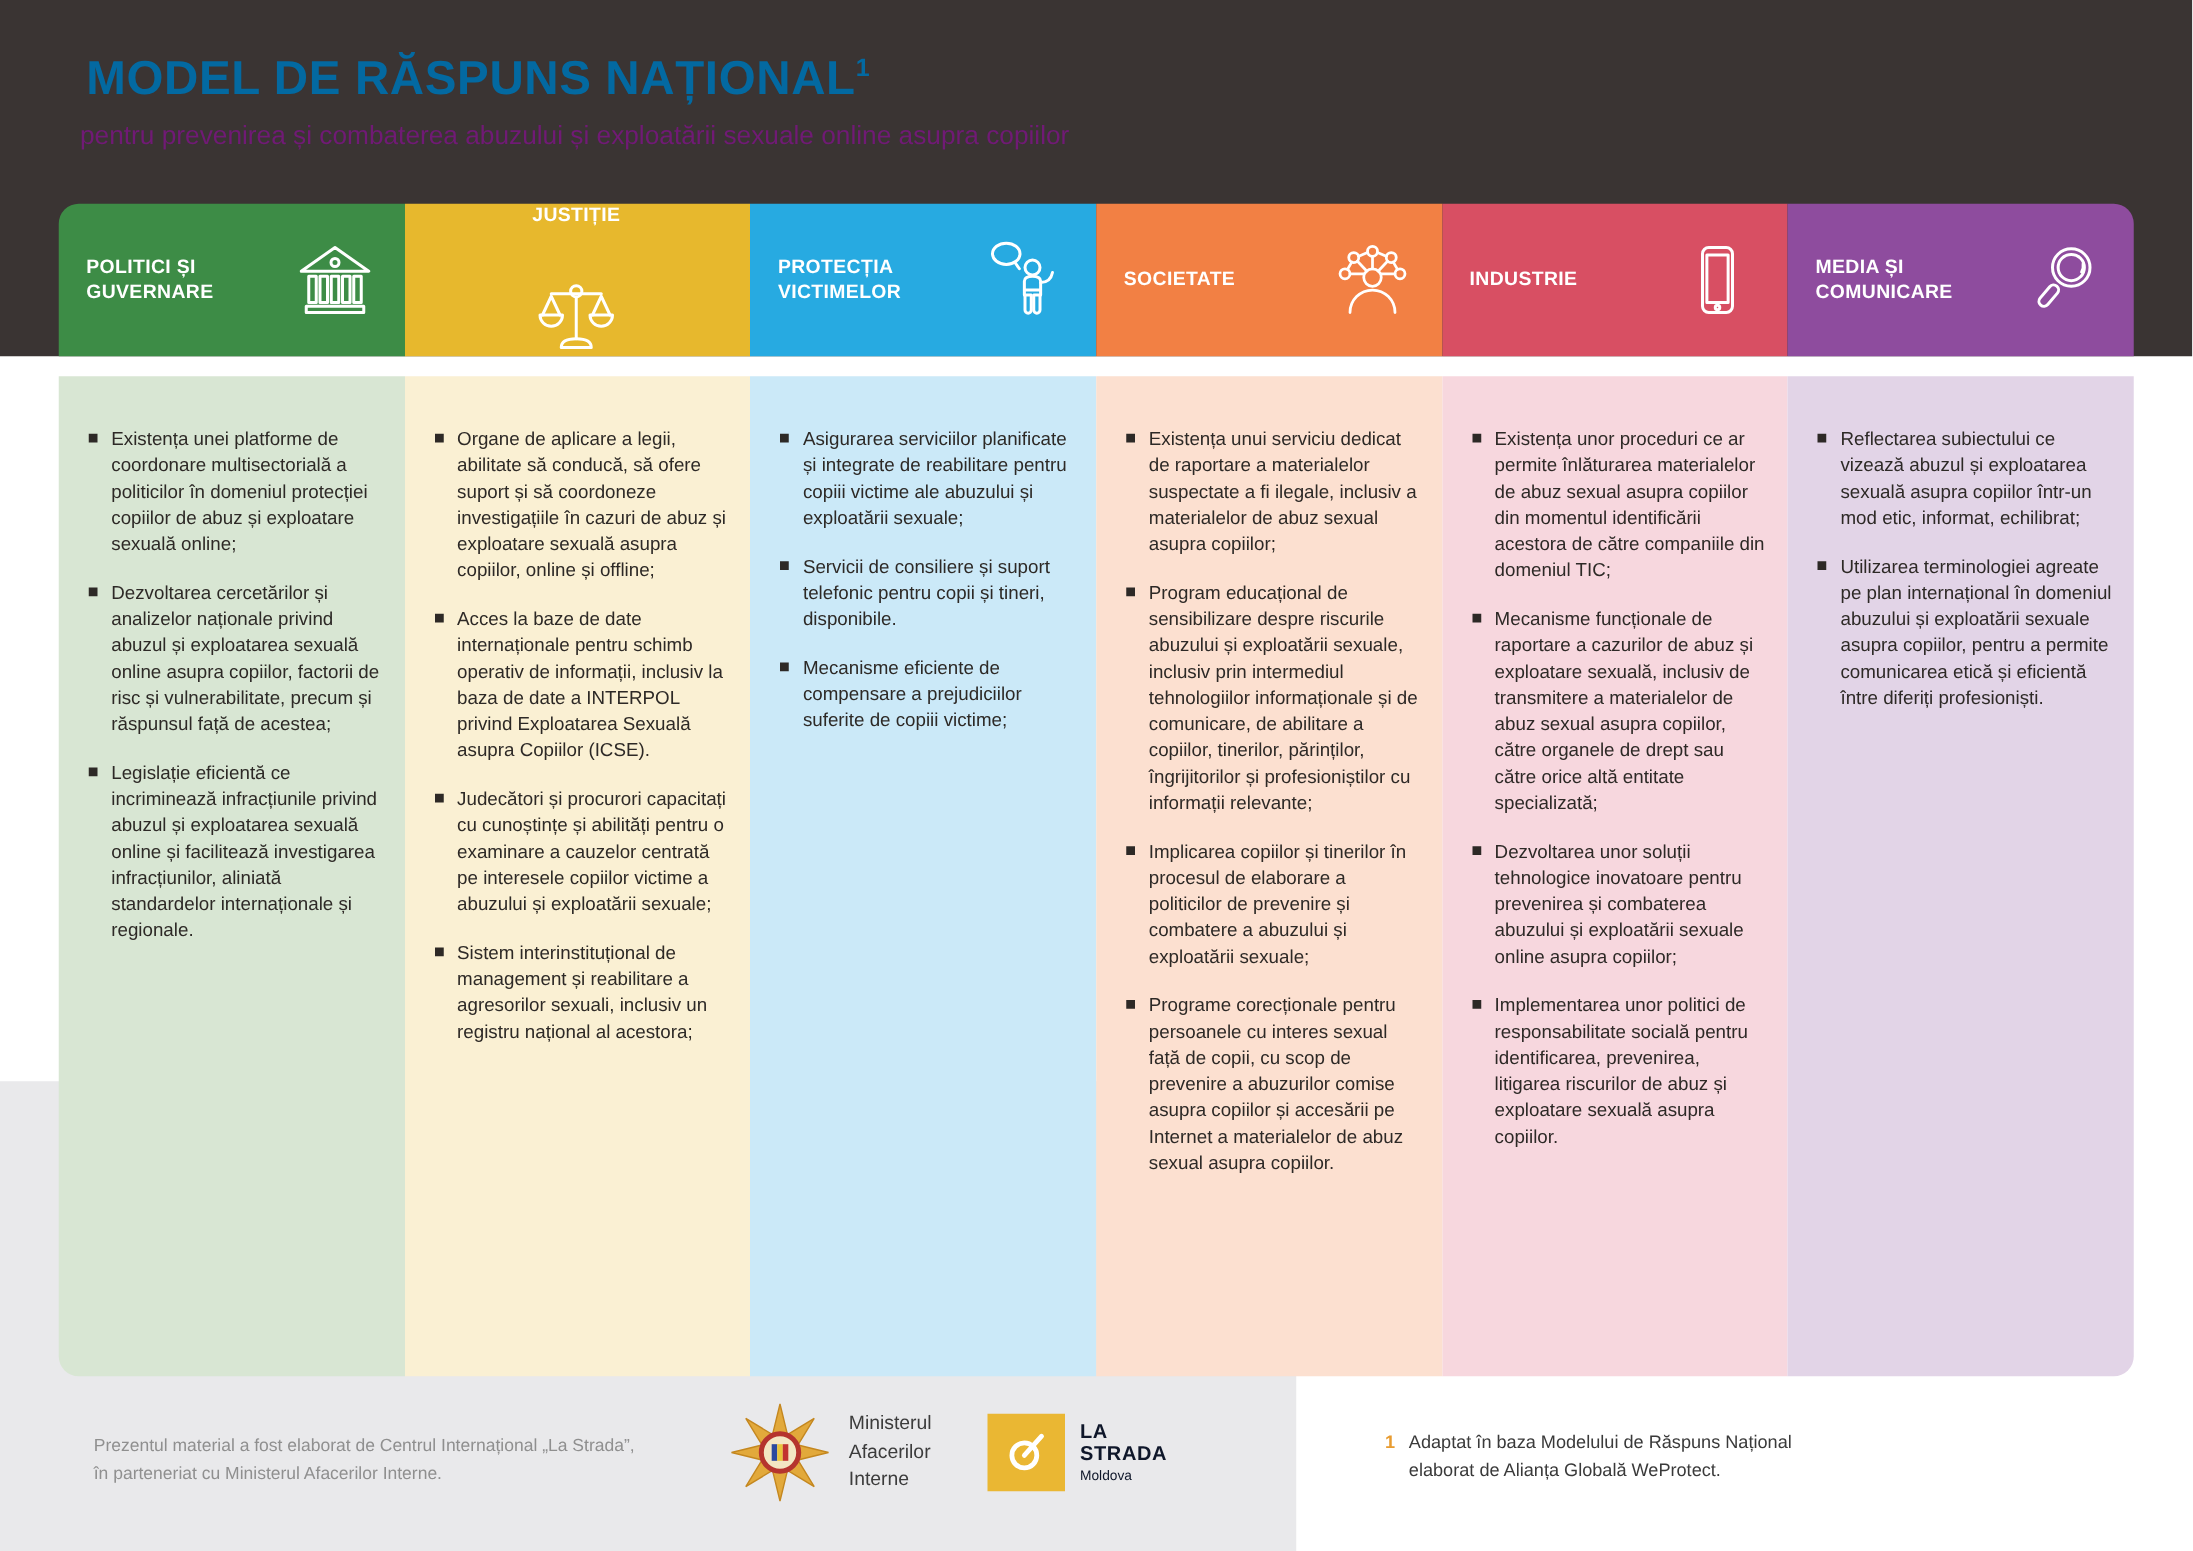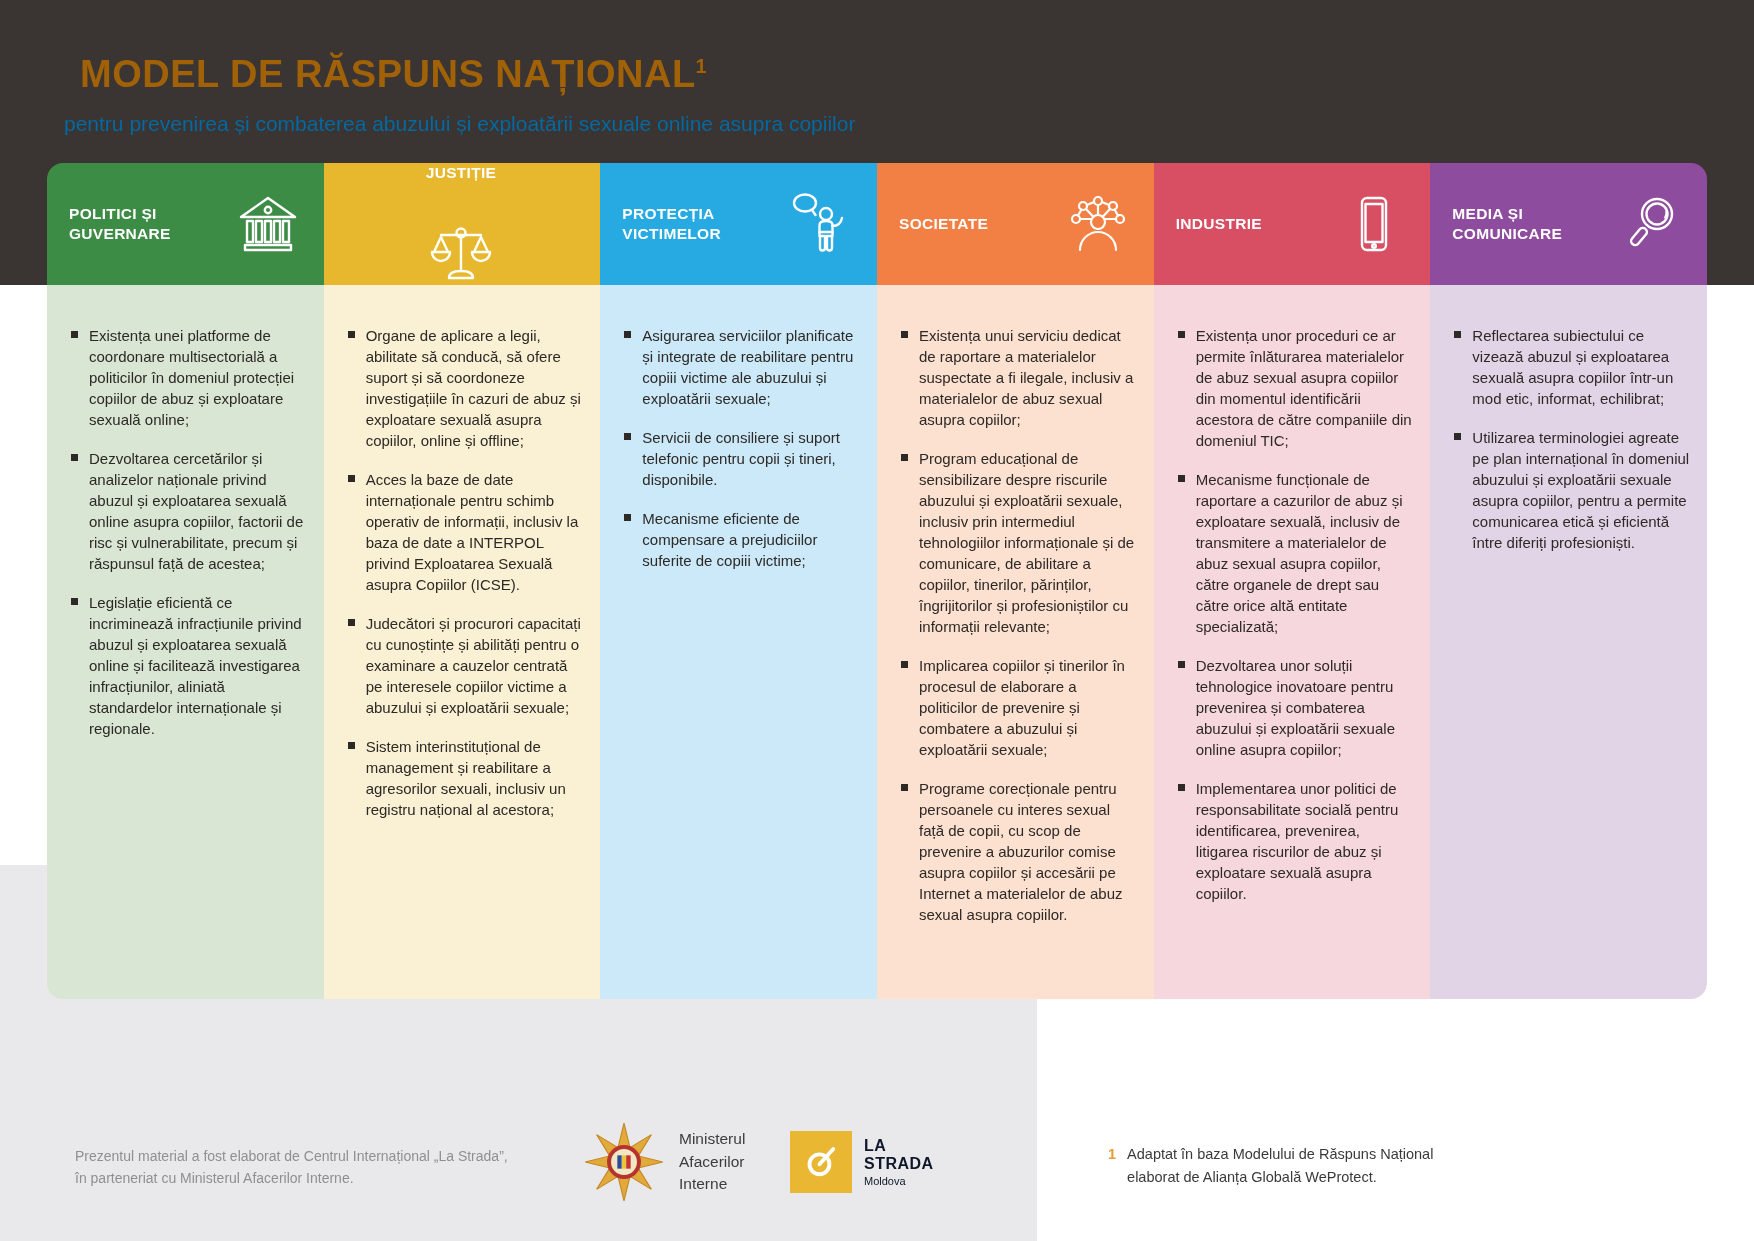--- a/index.html
+++ b/index.html
@@ -2,33 +2,33 @@
 <html><head>
 <meta charset="utf-8">
 <style>
   html,body{margin:0;padding:0;background:#fff;}
   .page{position:relative;width:1754px;height:1241px;background:#ffffff;overflow:hidden;
         font-family:"Liberation Sans",sans-serif;}
   .dark-band{position:absolute;top:0;left:0;width:100%;height:285px;background:#3a3433;}
   .gray-band{position:absolute;top:865px;left:0;width:1037px;height:376px;background:#e9e9eb;}
 
   .header-text{position:absolute;left:64px;top:38px;z-index:3;}
-  .title{color:#a16207;font-size:38px;font-weight:bold;letter-spacing:0.5px;margin:16px;line-height:1.1;}
+  .title{color:#0369a1;font-size:38px;font-weight:bold;letter-spacing:0.5px;margin:5px;line-height:1.1;}
   .title sup{font-size:20px;vertical-align:14px;}
-  .subtitle{color:#0369a1;font-size:21px;font-weight:400;margin:12px 0 0 0;}
+  .subtitle{color:#701a75;font-size:21px;font-weight:400;margin:12px 0 0 0;}
 
   .columns{position:absolute;left:47px;top:163px;width:1660px;display:flex;z-index:2;}
   .column{flex:1 1 0;display:flex;flex-direction:column;min-width:0;}
   .col-head{height:122px;display:flex;align-items:center;justify-content:space-between;
             padding:0 24px 0 22px;box-sizing:border-box;}
   .col-head .label{color:#fff;font-weight:bold;font-size:15.5px;line-height:1.3;
                    letter-spacing:0.3px;text-transform:uppercase;max-width:150px;}
   .col-head .icon{flex-shrink:0;width:64px;height:64px;display:block;}
   .col-head .icon svg{width:64px;height:64px;display:block;}
-  .col-body{height:714px;box-sizing:border-box;padding:40px 16px 18px 24px;}
+  .col-body{height:800px;box-sizing:border-box;padding:40px 16px 18px 24px;margin-top:16px;}
   .column:first-child .col-head{border-top-left-radius:16px;}
   .column:last-child  .col-head{border-top-right-radius:16px;}
   .column:first-child .col-body{border-bottom-left-radius:16px;}
   .column:last-child  .col-body{border-bottom-right-radius:16px;}
 
   .bullet{display:flex;margin-bottom:18px;color:#2d2926;font-size:15px;line-height:1.4;}
   .bullet .marker{width:7px;height:7px;background:#2d2926;margin:6px 11px 0 0;flex-shrink:0;}
   .bullet .btext{display:block;}
 
   .footer{position:absolute;left:0;top:1085px;width:100%;height:156px;z-index:2;}

